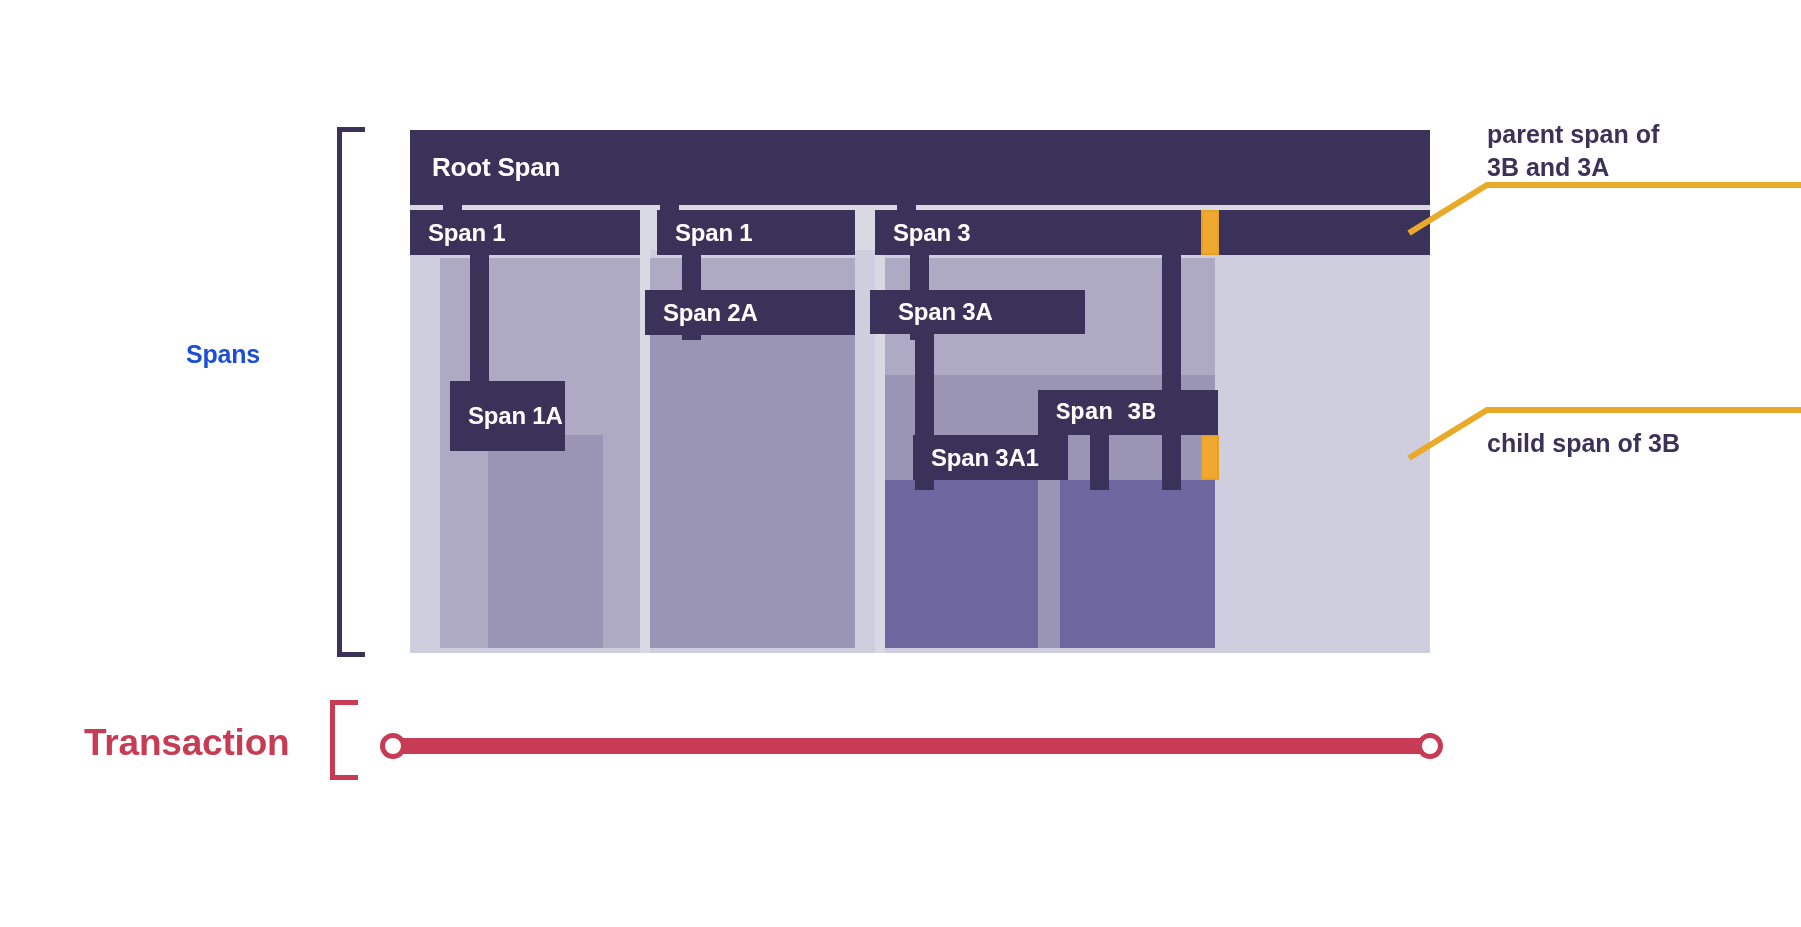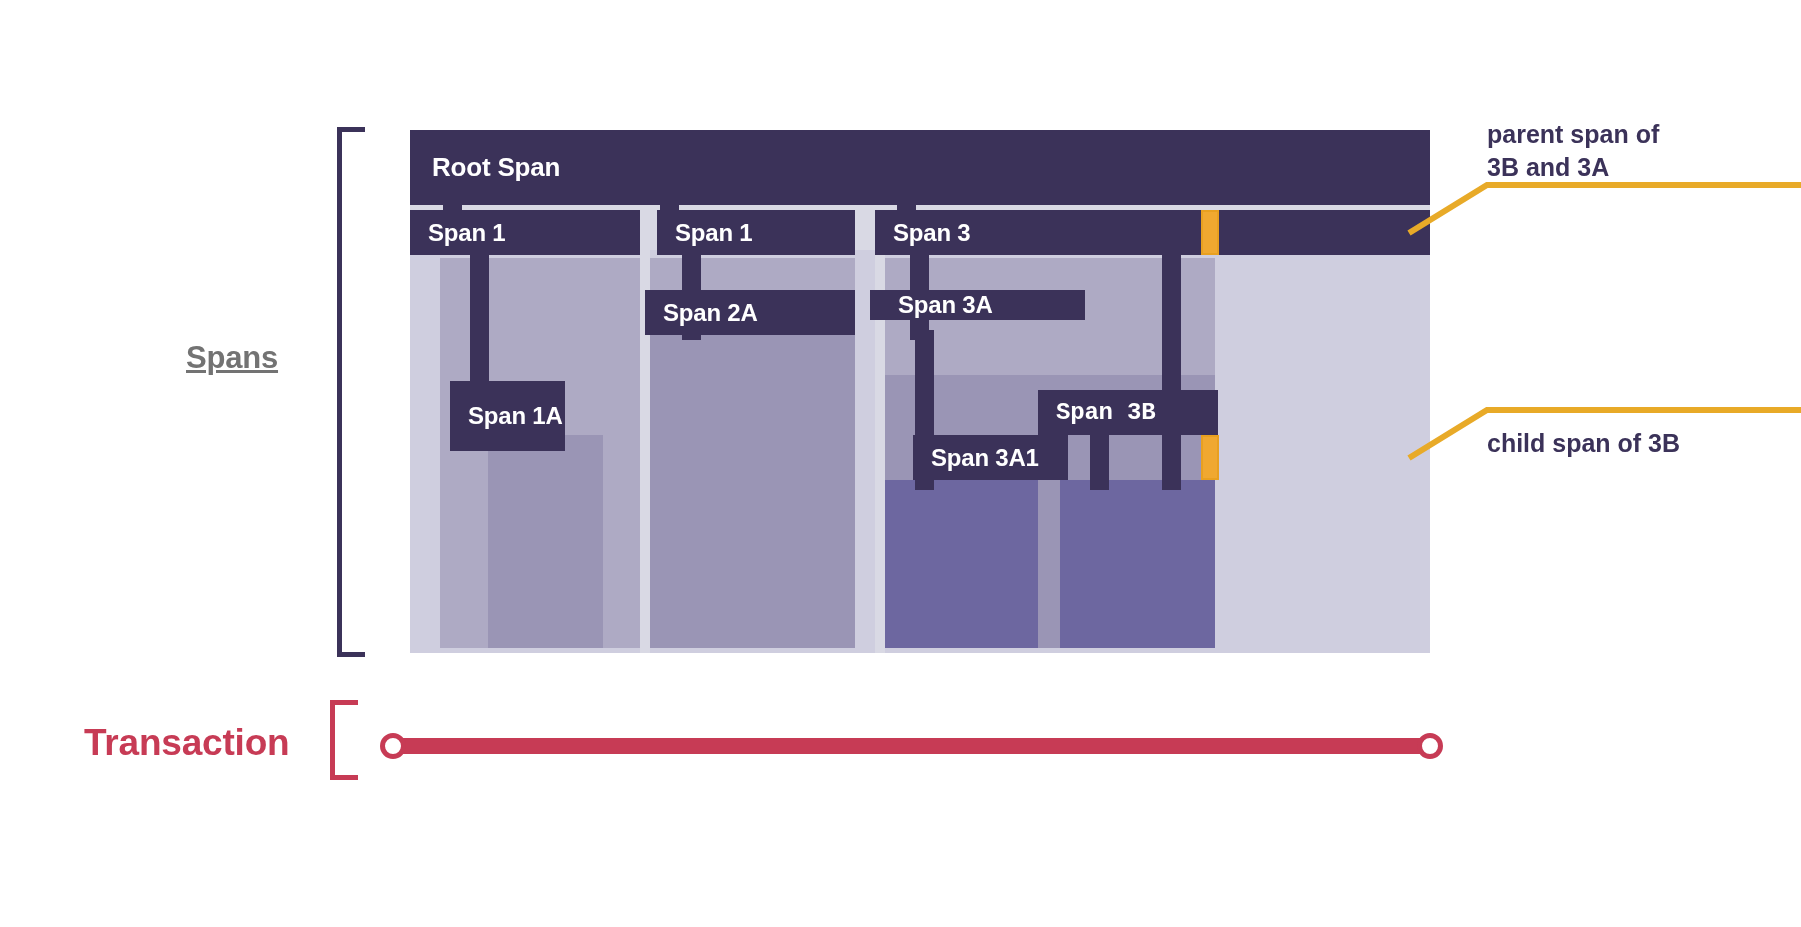--- a/index.html
+++ b/index.html
@@ -19,23 +19,22 @@
 
   
   .side-label {
     position: absolute;
     font-weight: bold;
     letter-spacing: -0.2px;
     white-space: nowrap;
   }
   #spans-label {
     left: 186px; top: 340px;
-    font-size: 31px;
-    color: #737373;
-    text-decoration: underline;
+    font-size: 25px;
+    color: #1d4ed8;
   }
   #transaction-label {
     left: 84px; top: 722px;
     font-size: 37px;
     color: #c73b55;
   }
 
   
   .bracket {
     position: absolute;
@@ -193,21 +192,21 @@
     </div>
 
     <div class="bar" style="left:235px; top:160px; width:210px; height:45px;">
       <span>Span 2A</span>
     </div>
 
     <div class="bar" style="left:465px; top:80px;  width:555px; height:45px;">
       <span>Span 3</span>
     </div>
 
-    <div class="bar" style="left:460px; top:160px; width:215px; height:30px;padding-left:28px;">
+    <div class="bar" style="left:460px; top:160px; width:215px; height:44px;padding-left:28px;">
       <span>Span 3A</span>
     </div>
 
     <div class="bar" style="left:475px; top:305px; width:155px; height:45px;margin-left:28px;">
       <span>Span 3A1</span>
     </div>
 
     <div class="bar" style="left:628px; top:260px; width:180px; height:45px;font-family:Liberation Mono, monospace;">
       <span>Span 3B</span>
     </div>

